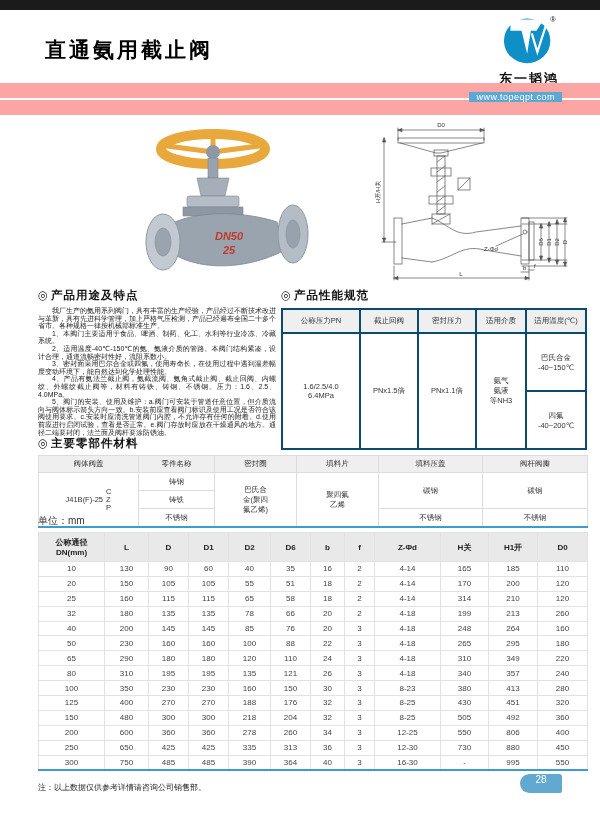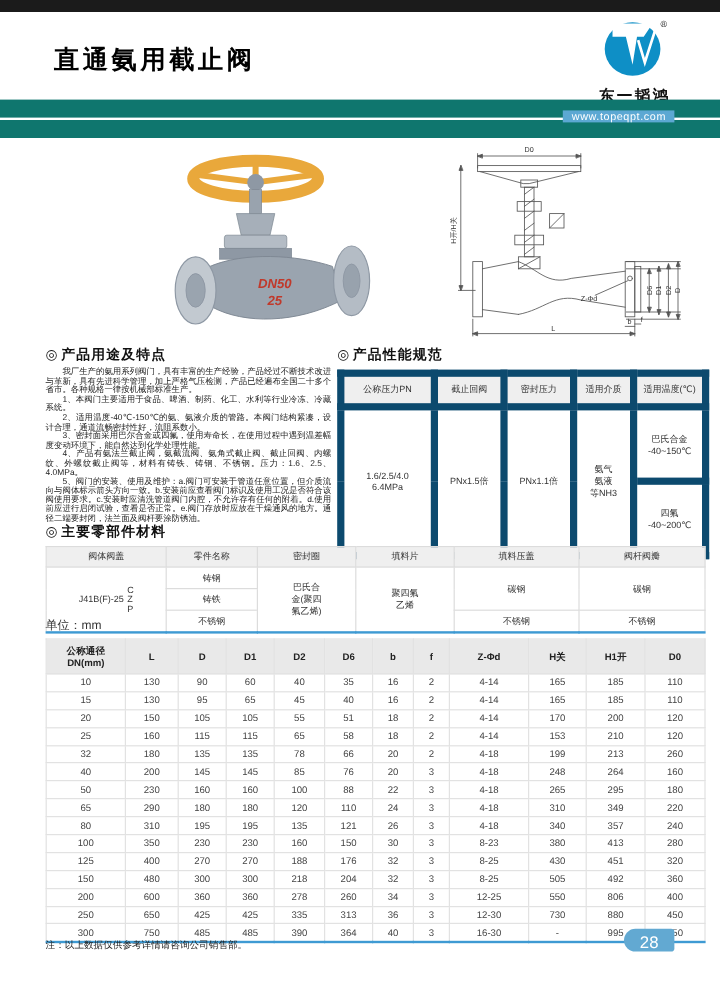--- a/index.html
+++ b/index.html
@@ -5,54 +5,54 @@
   html,body{margin:0;padding:0;}
   body{
     width:600px;height:819px;position:relative;background:#ffffff;
     font-family:"Liberation Sans","DejaVu Sans",sans-serif;
     color:#333;overflow:hidden;-webkit-text-size-adjust:none;
   }
   .band-black{position:absolute;top:0;left:0;width:600px;height:10px;background:#1b1b1b;}
   .page-title{position:absolute;left:45px;top:36px;font-size:21px;font-weight:bold;letter-spacing:3px;color:#000;}
   .logo-wrap{position:absolute;right:28px;top:13px;width:86px;text-align:center;}
   .brand-name{font-size:13px;font-weight:bold;letter-spacing:2px;color:#111;margin-top:1px;}
-  .band-blue{position:absolute;top:83px;left:0;width:600px;height:32px;background:#0f766e;}
+  .band-blue{position:absolute;top:83px;left:0;width:600px;height:32px;background:#fca5a5;}
   .band-line{position:absolute;top:15px;left:0;right:0;height:1.5px;background:#ffffff;}
   .band-site{position:absolute;right:38px;top:9px;background:#5ca8d3;padding:0 7px;color:#fff;font-size:9px;letter-spacing:0.5px;}
   .valve-photo{position:absolute;left:125px;top:122px;font-style:italic;}
   .valve-drawing{position:absolute;left:336px;top:120px;}
   .sec-heading{font-size:11.5px;font-weight:bold;color:#111;letter-spacing:1px;}
   .sec-heading .marker{margin-right:2px;font-weight:normal;}
   .features{position:absolute;left:38px;top:288px;width:238px;}
   .features-body{margin-top:4px;font-size:7px;line-height:7.6px;color:#222;text-align:justify;}
   .features-body p{margin:0;text-indent:2em;}
   .performance{position:absolute;left:281px;top:288px;width:304px;}
   table{border-collapse:collapse;table-layout:fixed;}
   .perf-table{width:304px;margin-top:5px;border-bottom:2px solid #3e9ad3;}
-  .perf-table th,.perf-table td{border:6px solid #0c4a6e;font-size:7.5px;text-align:center;vertical-align:middle;padding:1px;}
+  .perf-table th,.perf-table td{border:2px solid #0c4a6e;font-size:7.5px;text-align:center;vertical-align:middle;padding:1px;}
   .perf-table th{background:#efefef;font-weight:normal;color:#333;height:20px;}
   .perf-table td{height:54px;color:#333;}
   .pre{white-space:pre-line;}
   .materials{position:absolute;left:38px;top:436px;width:549px;}
   .mat-table{width:549px;margin-top:4px;border-bottom:2px solid #3e9ad3;}
   .mat-table th,.mat-table td{border:1px solid #dcdcdc;font-size:7.5px;text-align:center;vertical-align:middle;padding:0 2px;}
   .mat-table th{background:#efefef;font-weight:normal;height:16px;}
   .mat-table td{height:17px;}
   .model-cell{display:flex;align-items:center;justify-content:center;gap:3px;}
   .model-variants{display:flex;flex-direction:column;line-height:8px;text-align:left;}
   .dims{position:absolute;left:38px;top:514px;width:549px;}
   .dims-titlebar{display:flex;justify-content:space-between;align-items:flex-end;}
   .unit-label{font-size:10px;color:#333;}
   .dims-table{width:549px;margin-top:4px;border-bottom:2px solid #3e9ad3;}
   .dims-table th,.dims-table td{border:1px solid #e2e2e2;font-size:8px;text-align:center;vertical-align:middle;padding:0;}
   .dims-table th{background:#e9e9e9;font-weight:bold;height:28px;color:#222;}
   .dims-table td{height:13.9px;color:#444;}
   .note{position:absolute;left:38px;top:782px;font-size:8px;color:#222;}
   .page-badge{position:absolute;right:38px;top:774px;width:42px;height:19px;background:#62a9d2;color:#fff;
-    border-radius:10px 3px 3px 10px;font-size:14px;display:flex;align-items:flex-end;justify-content:center;}
+    border-radius:10px 3px 3px 10px;font-size:10px;display:flex;align-items:flex-start;justify-content:center;}
   svg text{font-family:"Liberation Sans","DejaVu Sans",sans-serif;}
 </style>
 </head>
 <body>
 
 <div class="band-black"></div>
 
 <div class="page-title">直通氨用截止阀</div>
 
 <div class="logo-wrap">
@@ -328,34 +328,20 @@
           <td>40</td>
           <td>35</td>
           <td>16</td>
           <td>2</td>
           <td>4-14</td>
           <td>165</td>
           <td>185</td>
           <td>110</td>
         </tr>
         <tr>
-          <td>15</td>
-          <td>130</td>
-          <td>95</td>
-          <td>65</td>
-          <td>45</td>
-          <td>40</td>
-          <td>16</td>
-          <td>2</td>
-          <td>4-14</td>
-          <td>165</td>
-          <td>185</td>
-          <td>110</td>
-        </tr>
-        <tr>
           <td>20</td>
           <td>150</td>
           <td>105</td>
           <td>105</td>
           <td>55</td>
           <td>51</td>
           <td>18</td>
           <td>2</td>
           <td>4-14</td>
           <td>170</td>
@@ -365,21 +351,21 @@
         <tr>
           <td>25</td>
           <td>160</td>
           <td>115</td>
           <td>115</td>
           <td>65</td>
           <td>58</td>
           <td>18</td>
           <td>2</td>
           <td>4-14</td>
-          <td>153</td>
+          <td>314</td>
           <td>210</td>
           <td>120</td>
         </tr>
         <tr>
           <td>32</td>
           <td>180</td>
           <td>135</td>
           <td>135</td>
           <td>78</td>
           <td>66</td>

